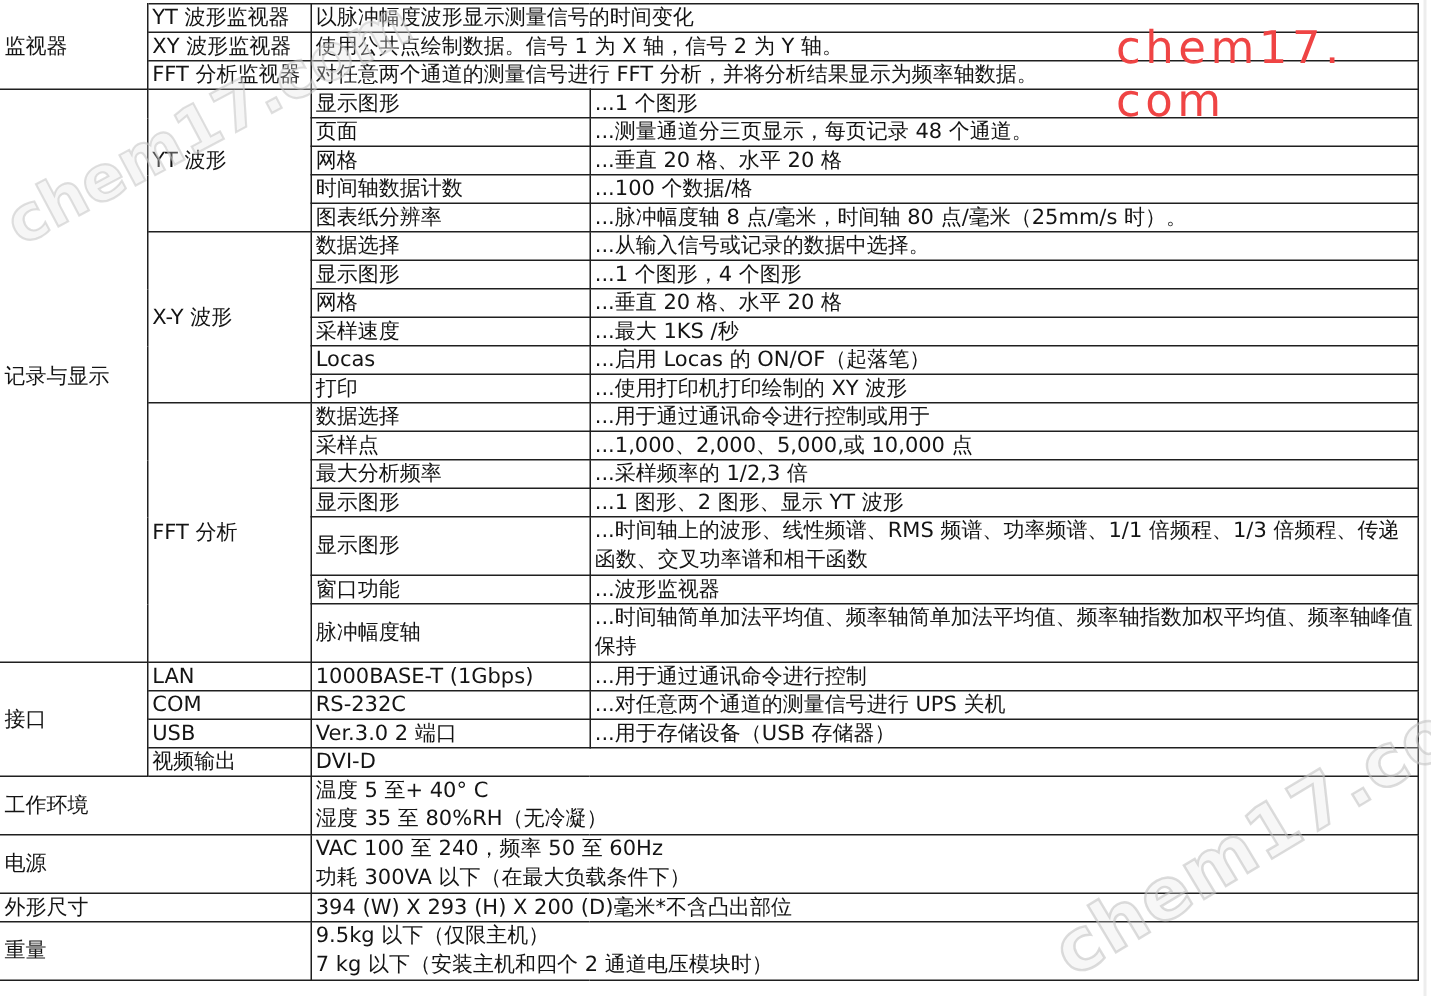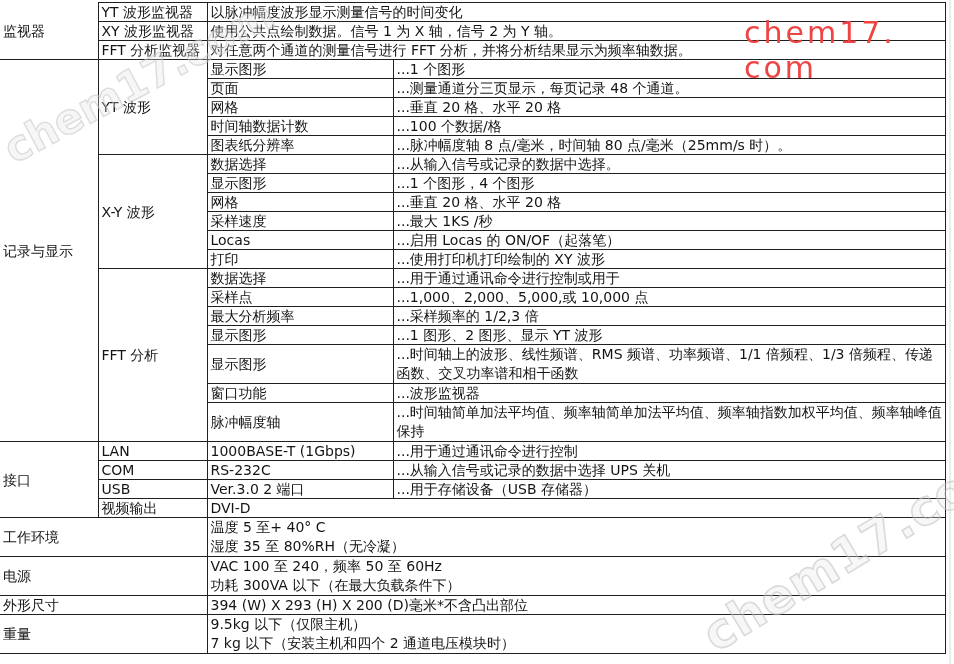--- a/index.html
+++ b/index.html
@@ -171,21 +171,21 @@
 
   <tr class="s">
     <td rowspan="4" class="noleft vlabel">接口</td>
     <td class="nowrap">LAN</td>
     <td class="nowrap">1000BASE-T (1Gbps)</td>
     <td class="nowrap">...用于通过通讯命令进行控制</td>
   </tr>
   <tr class="s">
     <td class="nowrap">COM</td>
     <td class="nowrap">RS-232C</td>
-    <td class="nowrap">...从输入信号或记录的数据中选择 UPS 关机</td>
+    <td class="nowrap">...对任意两个通道的测量信号进行 UPS 关机</td>
   </tr>
   <tr class="s">
     <td class="nowrap">USB</td>
     <td class="nowrap">Ver.3.0 2 端口</td>
     <td class="nowrap">...用于存储设备（USB 存储器）</td>
   </tr>
   <tr class="s">
     <td class="nowrap">视频输出</td>
     <td colspan="2" class="nowrap">DVI-D</td>
   </tr>

